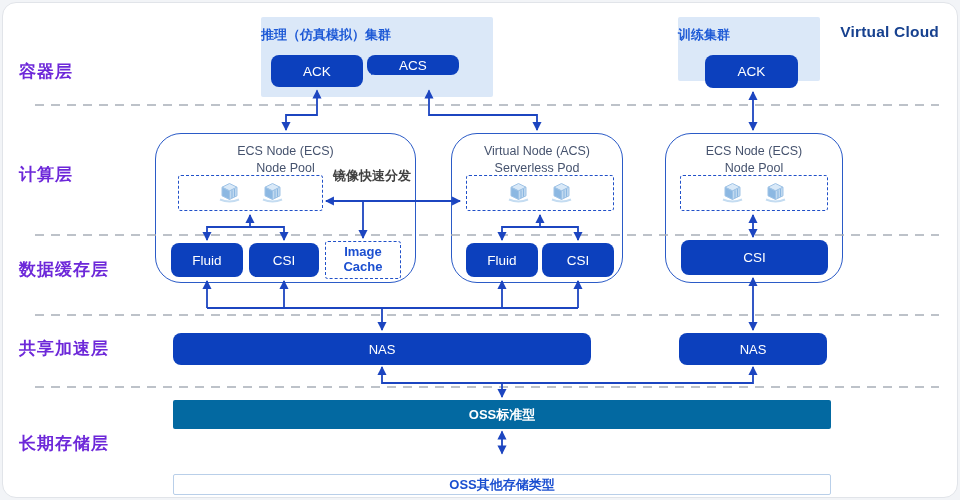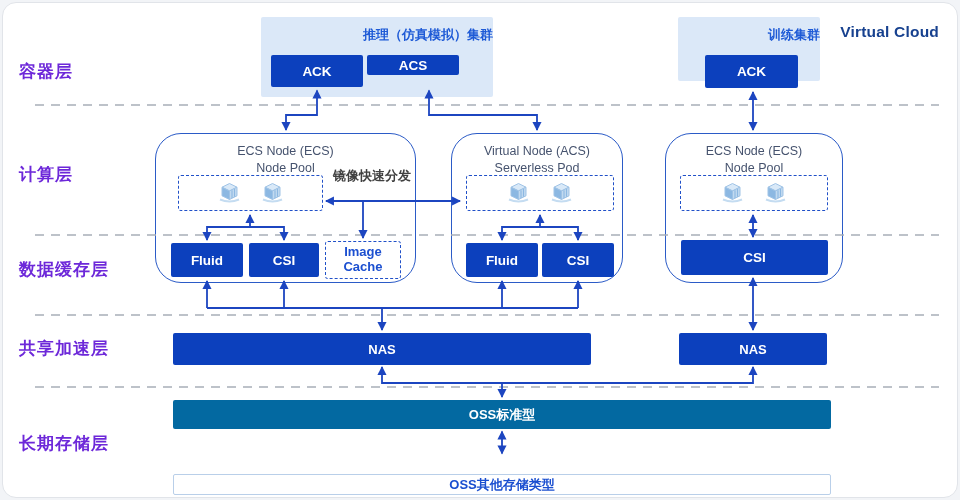--- a/index.html
+++ b/index.html
@@ -3,24 +3,24 @@
 <meta charset="utf-8">
 <style>
   html,body{margin:0;padding:0;width:960px;height:500px;background:#f2f4f7;
     font-family:"Liberation Sans","DejaVu Sans",sans-serif;overflow:hidden;}
   #card{position:absolute;left:2px;top:2px;width:954px;height:494px;background:#ffffff;
     border:1px solid #e1e4e9;border-radius:14px;}
   .abs{position:absolute;box-sizing:border-box;}
   .layer-label{font-size:17px;font-weight:bold;color:#6d28d9;letter-spacing:1px;}
   .brand{font-size:15.5px;font-weight:bold;color:#17418f;letter-spacing:0.2px;}
   .group{background:#dbe8f8;border-radius:2px;}
-  .group-title{position:absolute;left:0;right:0;top:9px;text-align:right;
+  .group-title{position:absolute;left:0;right:0;top:9px;text-align:left;
     font-size:13px;font-weight:bold;color:#1e5ad6;}
   .btn{display:flex;align-items:center;justify-content:center;background:#0c40bd;
-    color:#ffffff;font-size:13.5px;font-weight:bold;border-radius:2px;}
+    color:#ffffff;font-size:13.5px;font-weight:normal;border-radius:8px;}
   .slash{font-size:15px;color:#2a62d9;font-weight:normal;}
   .node-box{border:1.5px solid #2b5bc7;border-radius:26px;background:transparent;}
   .node-title{position:absolute;left:0;right:0;top:9px;text-align:center;
     font-size:12.5px;color:#46536e;line-height:1.32;}
   .dash-box{border:1.6px dashed #2050c8;border-radius:3px;background:#ffffff;
     display:flex;align-items:center;justify-content:center;gap:16px;}
   .img-cache{border:1.6px dashed #2050c8;border-radius:3px;background:#ffffff;
     display:flex;align-items:center;justify-content:center;text-align:center;
     font-size:13px;font-weight:bold;color:#1b4fd0;line-height:1.15;padding:0 6px;}
   .annot{font-size:13px;font-weight:bold;color:#404040;}

